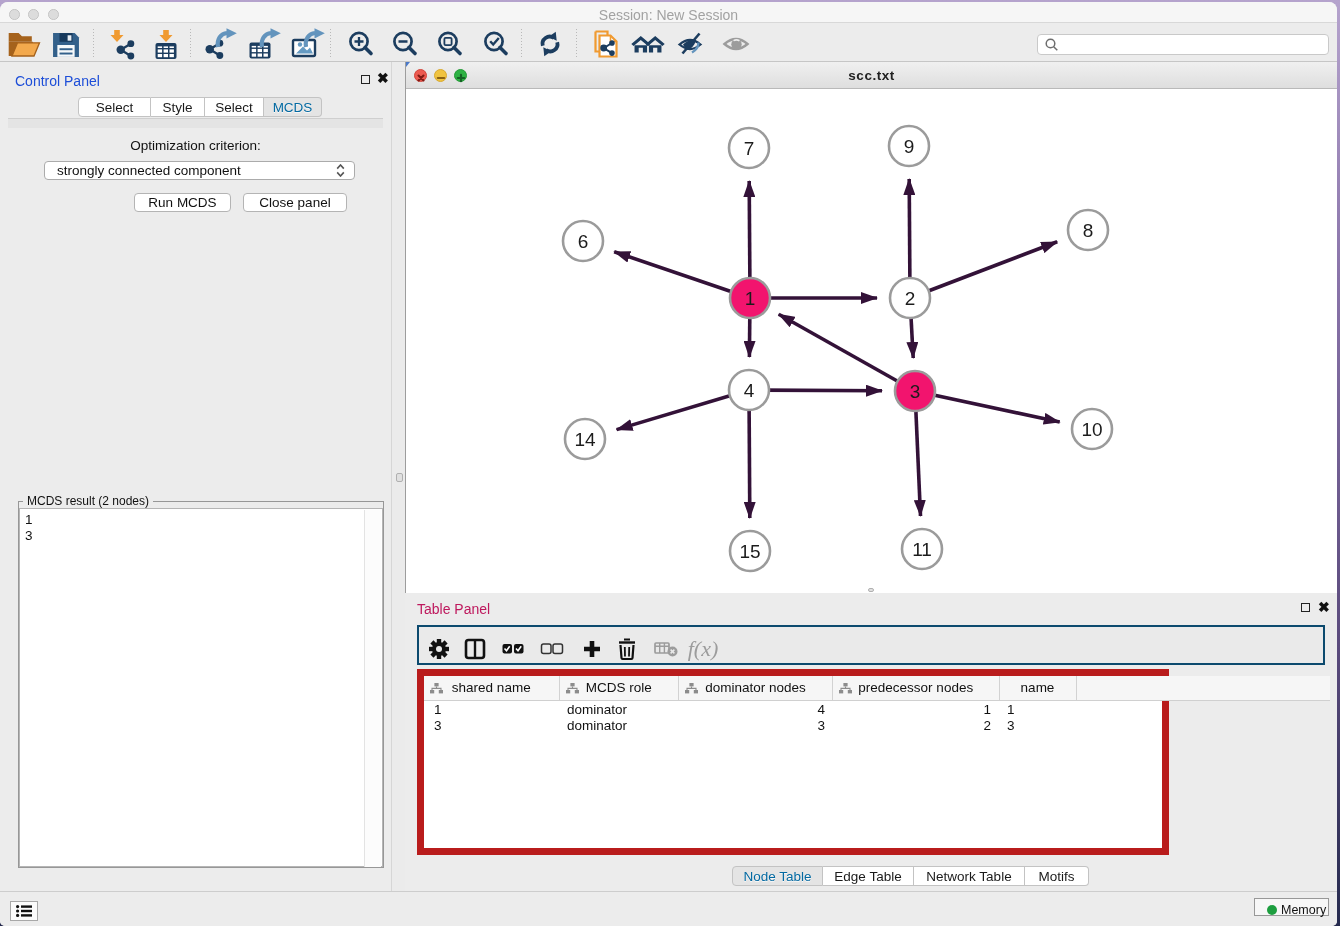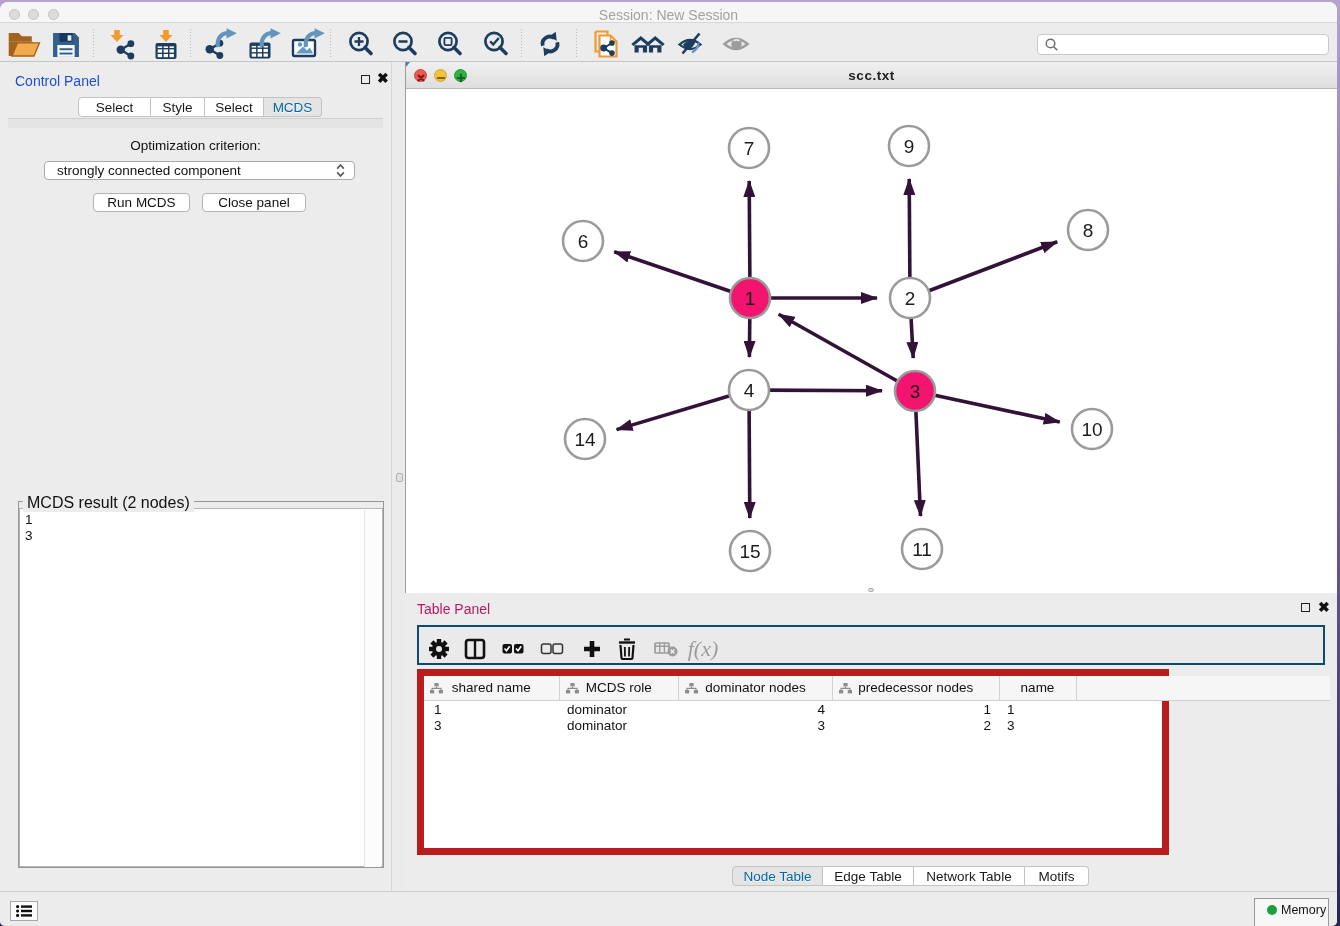--- a/index.html
+++ b/index.html
@@ -24,24 +24,24 @@
   
   .tabrow { position:absolute; display:flex; }
   .tab { height:20px; background:#fff; border:1px solid #c3c3c3; border-left:none; font-size:13.5px; color:#1a1a1a; text-align:center; line-height:19px; }
   .tab.first { border-left:1px solid #c3c3c3; border-radius:4px 0 0 4px; }
   .tab.last { border-radius:0 4px 4px 0; }
   .tab.selgray { background:#e4e4e4; color:#0369a1; text-shadow:0 1px 0 #f8f8f8; }
   #tabpane-top { position:absolute; left:8px; top:56px; width:375px; height:10px; background:#e4e4e4; border-top:1px solid #cfcfcf;}
   
   #optlabel { position:absolute; left:0; top:76px; width:391px; text-align:center; font-size:13.5px; color:#111; }
   #combo { position:absolute; left:44px; top:99px; width:311px; height:19px; background:#fff; border:1px solid #ababab; border-radius:4px; font-size:13.5px; color:#111; line-height:17px; padding-left:12px; }
-  .btn { position:absolute; height:19px; background:#fff; border:1px solid #b4b4b4; border-radius:4px; font-size:13.5px; color:#111; text-align:center; line-height:17px; }
+  .btn { position:absolute; height:19px; background:#fff; border:1px solid #b4b4b4; border-radius:4px; font-size:13.5px; color:#111; text-align:center; line-height:17px;margin-left:41px; }
   
   #groupbox { position:absolute; left:18px; top:439px; width:366px; height:367px; border:1px solid #979797; }
-  #grouplabel { position:absolute; left:23px; top:432px; background:#ececec; padding:0 4px; font-size:16px; color:#111; }
+  #grouplabel { position:absolute; left:23px; top:432px; background:#ececec; padding:0 4px; font-size:12px; color:#111; }
   #mcdslist { position:absolute; left:19px; top:446px; width:364px; height:359px; background:#fff; border:1px solid #b5b5b5; font-size:13.5px; color:#111; }
   #mcdslist .sb { position:absolute; right:1px; top:1px; width:17px; height:357px; background:#fcfcfc; border-left:1px solid #e3e3e3; }
   
   #vsplit { position:absolute; left:391px; top:60px; width:14px; height:829px; background:#ebebeb; border-left:1px solid #d6d6d6; }
   #vsplit .grip { position:absolute; left:4px; top:411px; width:7px; height:9px; background:#e0e0e0; border:1px solid #b0b0b0; border-radius:2px; }
   
   #netwin { position:absolute; left:405px; top:60px; width:932px; height:531px; background:#fff; border-left:1px solid #9d9d9d; }
   #nettitle { position:absolute; left:0; top:0; width:100%; height:27px; background:linear-gradient(#f0f0f0,#dedede); border-bottom:1px solid #b9b9b9; }
   #nettitle .t { position:absolute; width:100%; text-align:center; top:6px; font-size:13.5px; font-weight:bold; color:#222; letter-spacing:0.5px;}
   .tl2 { position:absolute; top:7px; width:13px; height:13px; border-radius:50%; }
@@ -54,21 +54,21 @@
   #ttoolbar { position:absolute; left:12px; top:32px; width:908px; height:40px; background:#eaeaea; border:2px solid #0c4a6e; }
   #ttable { position:absolute; left:12px; top:76px; width:752px; height:186px; background:#fff; border:7px solid #b91c1c; }
   .th { position:absolute; top:0; height:24px; border-right:1px solid #d2d2d2; font-size:13.5px; color:#111; }
   .th .lbl { position:absolute; top:4px; left:0; width:100%; text-align:center; }
   #thead { position:absolute; left:0; top:0; width:906px; height:25px; background:#f6f6f6; border-bottom:1px solid #d0d0d0; }
   .td { position:absolute; font-size:13.5px; color:#111; }
   
   
   #statusbar { position:absolute; left:0; top:889px; width:1337px; height:35px; background:#ececec; border-top:1px solid #cdcdcd; }
   #listbtn { position:absolute; left:10px; top:9px; width:28px; height:20px; background:#fbfbfb; border:1px solid #a8a8a8; }
-  #membtn { position:absolute; left:1254px; top:6px; width:75px; height:29px; background:#f7f7f7; border:1px solid #989898; font-size:12.5px; color:#111; }
+  #membtn { position:absolute; left:1254px; top:6px; width:75px; height:18px; background:#f7f7f7; border:1px solid #989898; font-size:12.5px; color:#111; }
 </style>
 </head>
 <body>
 <div id="window">
   <div id="titlebar">
     <div class="tl-circle" style="left:9px;"></div>
     <div class="tl-circle" style="left:28px;"></div>
     <div class="tl-circle" style="left:48px;"></div>
     <div id="wintitle">Session: New Session</div>
   </div>

